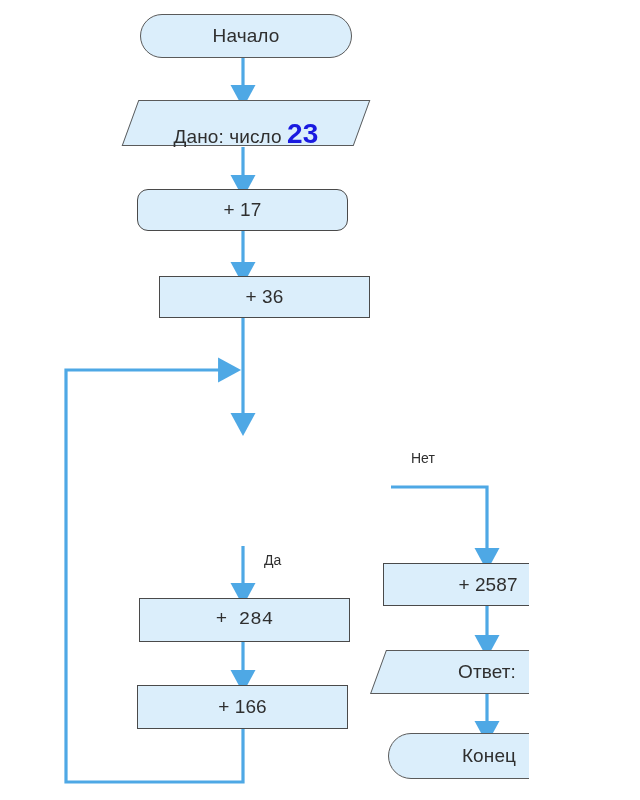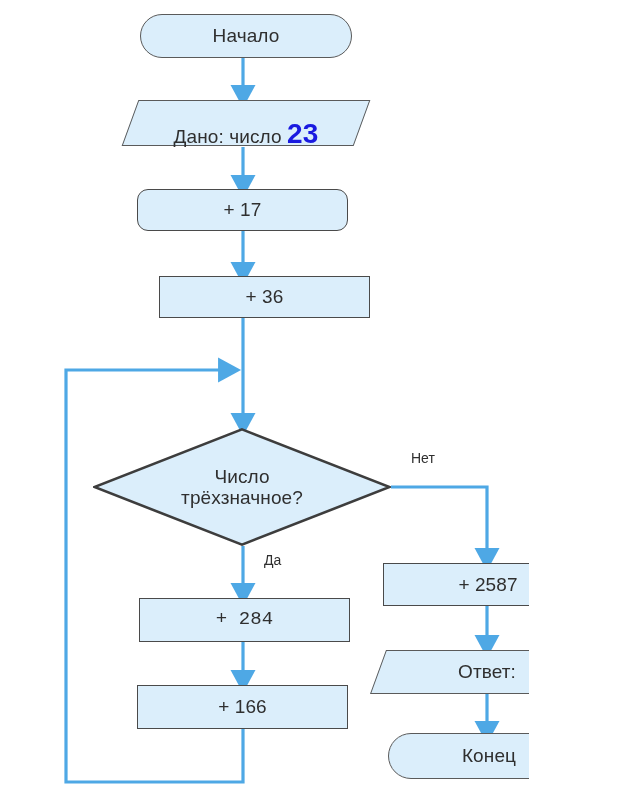--- a/index.html
+++ b/index.html
@@ -136,27 +136,20 @@
   </div>
 
   <div class="node process" style="left:137px; top:189px; width:211px; height:42px;border-radius:11px;">
     <span class="lbl">+ 17</span>
   </div>
 
   <div class="node process" style="left:137px; top:276px; width:211px; height:42px;margin-left:22px;">
     <span class="lbl">+ 36</span>
   </div>
 
-  <div class="node decision" style="left:93px; top:428px; width:298px; height:118px;">
-    <svg class="dia" viewBox="0 0 298 118" preserveAspectRatio="none">
-      <polygon points="149,1.4 296.6,59 149,116.6 1.4,59" fill="#dbeefb" stroke="#3d3d3d" stroke-width="2.6"></polygon>
-    </svg>
-    <span class="lbl">Число
-трёхзначное?</span>
-  </div>
 
   <div class="node process" style="left:139px; top:598px; width:211px; height:44px;font-family:Liberation Mono, monospace;">
     <span class="lbl">+ 284</span>
   </div>
 
   <div class="node process" style="left:137px; top:685px; width:211px; height:44px;align-items:center;">
     <span class="lbl">+ 166</span>
   </div>
 
   <div class="node process" style="left:383px; top:563px; width:210px; height:43px;">

